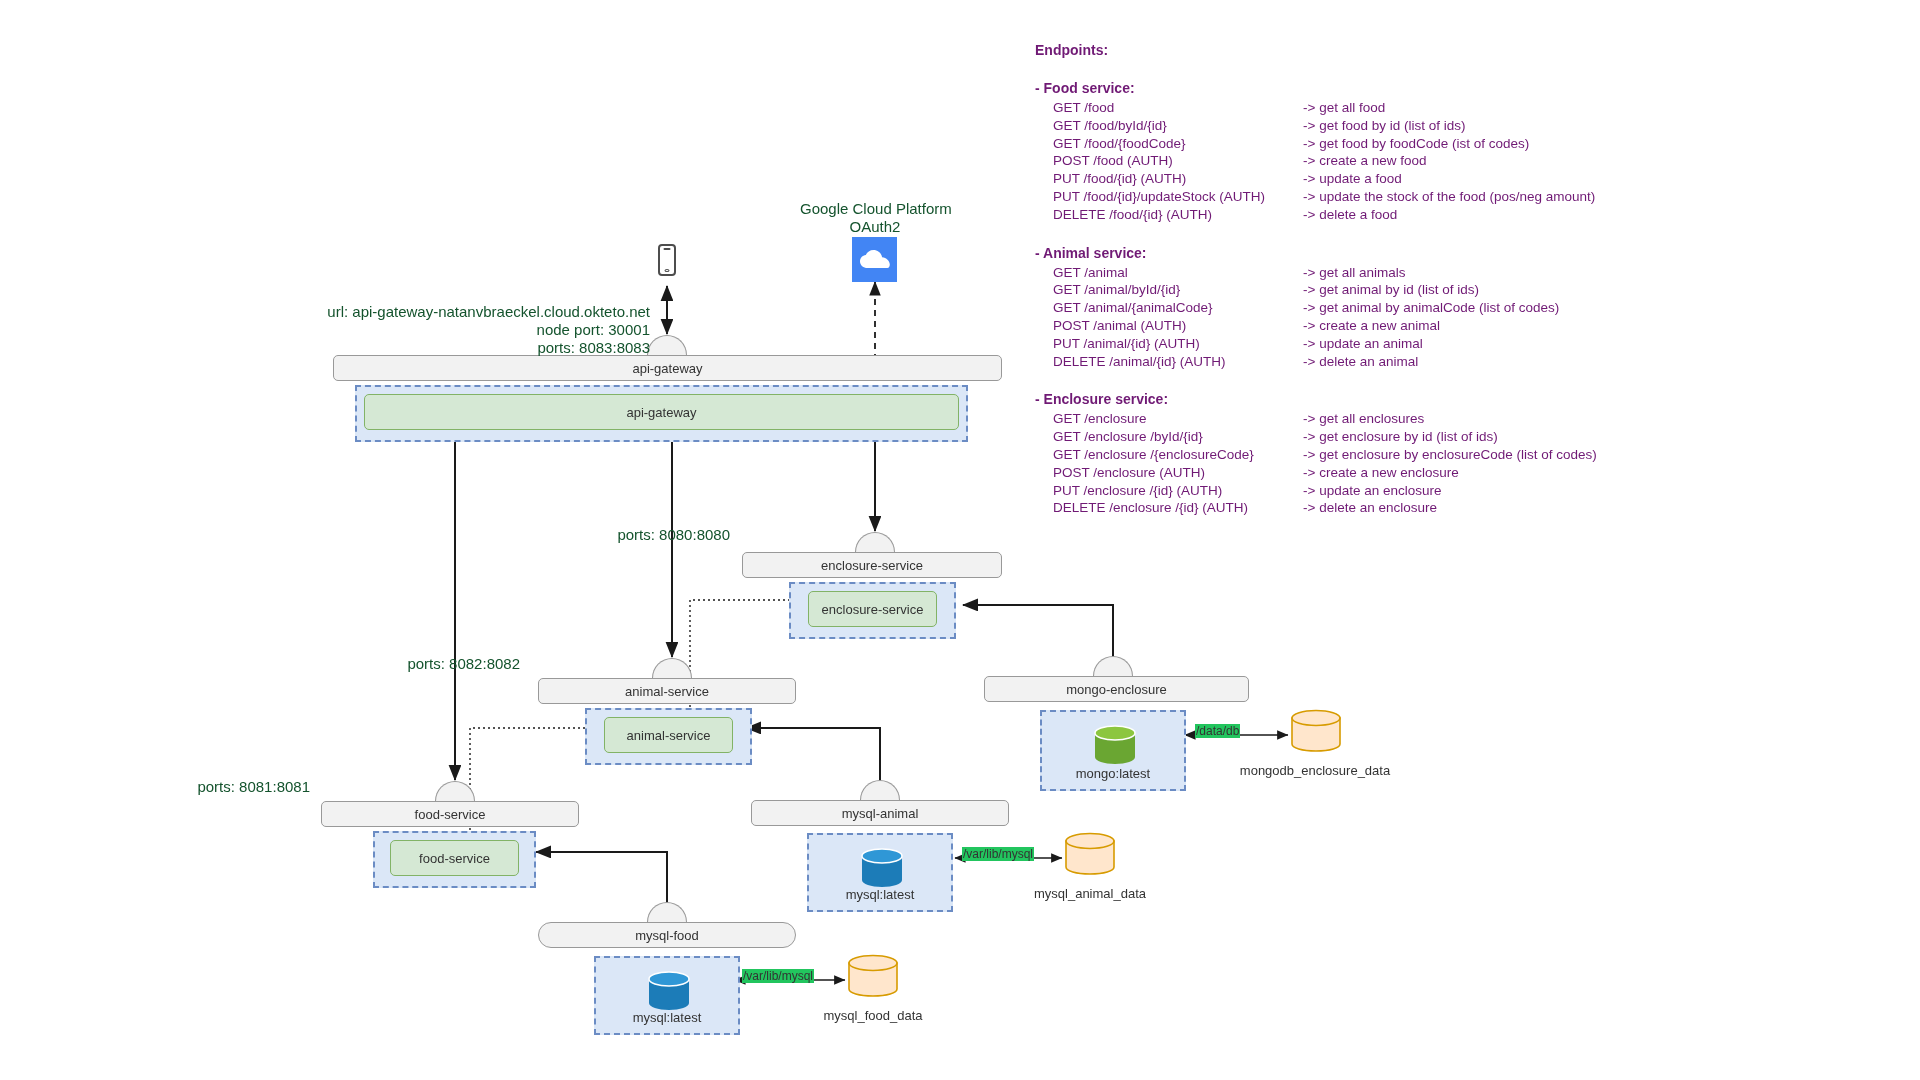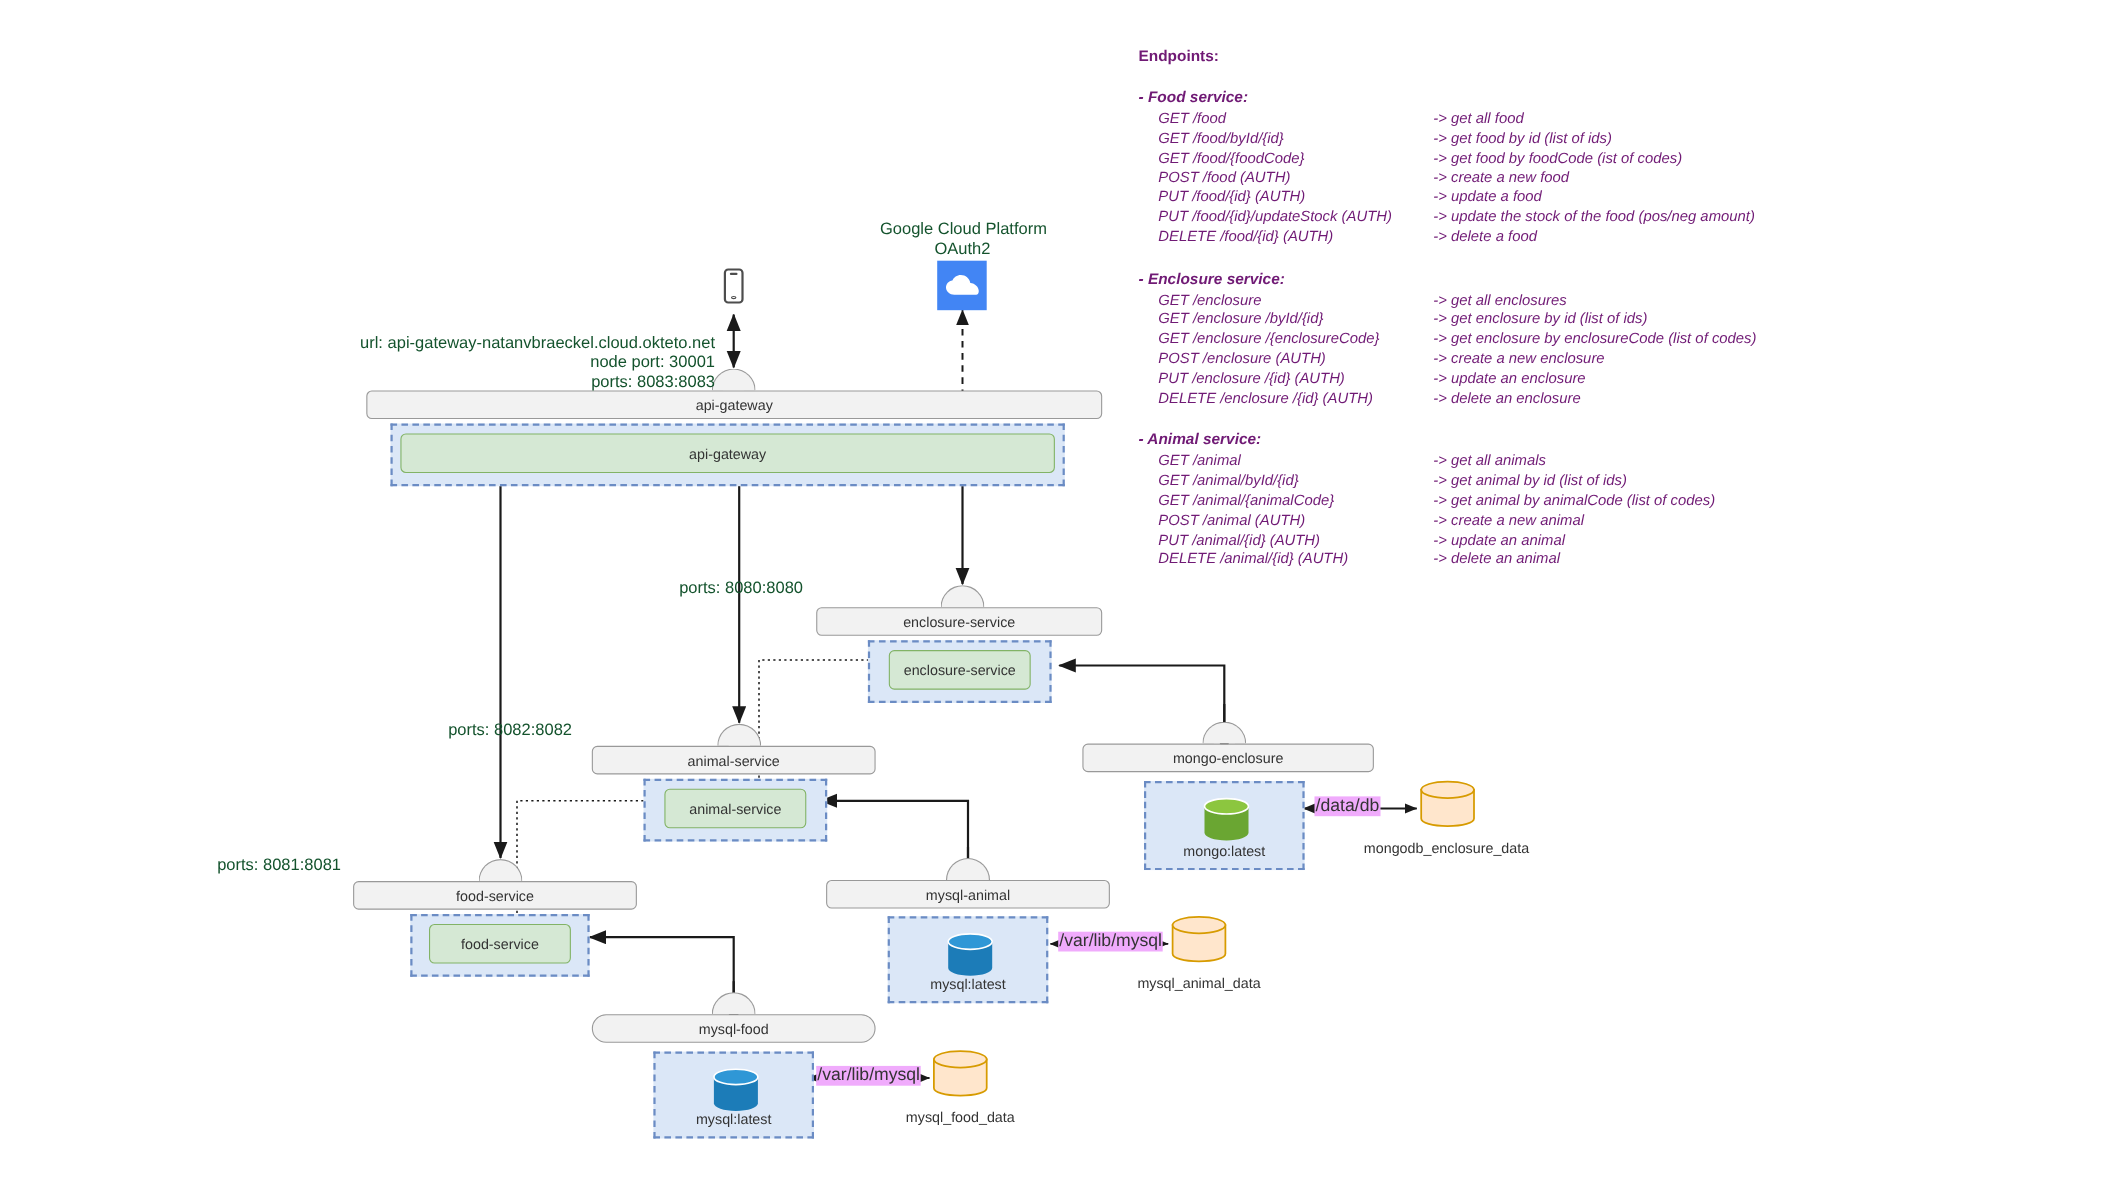--- a/index.html
+++ b/index.html
@@ -113,24 +113,24 @@
   .vol-name {
     position: absolute;
     font-size: 13px;
     color: #333333;
     white-space: nowrap;
     text-align: center;
     z-index: 5;
   }
   .mount-lbl {
     position: absolute;
-    font-size: 16px;
+    font-size: 12px;
     color: #333333;
     white-space: nowrap;
-    background: #f0abfc;
+    background: #22c55e;
     padding: 0 1px;
     z-index: 6;
   }
 
   
   .phone {
     position: absolute;
     width: 18px;
     height: 32px;
     border: 2px solid #4d4d4d;
@@ -185,21 +185,20 @@
     color: #701a75;
     z-index: 5;
   }
   #endpoints .ep-title {
     font-weight: bold;
     font-size: 14px;
     margin-bottom: 22px;
   }
   #endpoints .ep-group {
     margin-bottom: 21px;
-    font-style: italic;
   }
   #endpoints .ep-group-title {
     font-weight: bold;
     font-size: 14px;
     margin-bottom: 3px;
   }
   #endpoints .ep-row {
     display: flex;
     line-height: 17.8px;
     padding-left: 18px;
@@ -380,20 +379,47 @@
           <div class="ep-row">
             <span class="ep-path">PUT /food/{id}/updateStock (AUTH)</span>
             <span class="ep-desc">-&gt; update the stock of the food (pos/neg amount)</span>
           </div>
           <div class="ep-row">
             <span class="ep-path">DELETE /food/{id} (AUTH)</span>
             <span class="ep-desc">-&gt; delete a food</span>
           </div>
         </div>
         <div class="ep-group">
+          <div class="ep-group-title">- Animal service:</div>
+          <div class="ep-row">
+            <span class="ep-path">GET /animal</span>
+            <span class="ep-desc">-&gt; get all animals</span>
+          </div>
+          <div class="ep-row">
+            <span class="ep-path">GET /animal/byId/{id}</span>
+            <span class="ep-desc">-&gt; get animal by id (list of ids)</span>
+          </div>
+          <div class="ep-row">
+            <span class="ep-path">GET /animal/{animalCode}</span>
+            <span class="ep-desc">-&gt; get animal by animalCode (list of codes)</span>
+          </div>
+          <div class="ep-row">
+            <span class="ep-path">POST /animal (AUTH)</span>
+            <span class="ep-desc">-&gt; create a new animal</span>
+          </div>
+          <div class="ep-row">
+            <span class="ep-path">PUT /animal/{id} (AUTH)</span>
+            <span class="ep-desc">-&gt; update an animal</span>
+          </div>
+          <div class="ep-row">
+            <span class="ep-path">DELETE /animal/{id} (AUTH)</span>
+            <span class="ep-desc">-&gt; delete an animal</span>
+          </div>
+        </div>
+        <div class="ep-group">
           <div class="ep-group-title">- Enclosure service:</div>
           <div class="ep-row">
             <span class="ep-path">GET /enclosure</span>
             <span class="ep-desc">-&gt; get all enclosures</span>
           </div>
           <div class="ep-row">
             <span class="ep-path">GET /enclosure /byId/{id}</span>
             <span class="ep-desc">-&gt; get enclosure by id (list of ids)</span>
           </div>
           <div class="ep-row">
@@ -404,45 +430,18 @@
             <span class="ep-path">POST /enclosure (AUTH)</span>
             <span class="ep-desc">-&gt; create a new enclosure</span>
           </div>
           <div class="ep-row">
             <span class="ep-path">PUT /enclosure /{id} (AUTH)</span>
             <span class="ep-desc">-&gt; update an enclosure</span>
           </div>
           <div class="ep-row">
             <span class="ep-path">DELETE /enclosure /{id} (AUTH)</span>
             <span class="ep-desc">-&gt; delete an enclosure</span>
-          </div>
-        </div>
-        <div class="ep-group">
-          <div class="ep-group-title">- Animal service:</div>
-          <div class="ep-row">
-            <span class="ep-path">GET /animal</span>
-            <span class="ep-desc">-&gt; get all animals</span>
-          </div>
-          <div class="ep-row">
-            <span class="ep-path">GET /animal/byId/{id}</span>
-            <span class="ep-desc">-&gt; get animal by id (list of ids)</span>
-          </div>
-          <div class="ep-row">
-            <span class="ep-path">GET /animal/{animalCode}</span>
-            <span class="ep-desc">-&gt; get animal by animalCode (list of codes)</span>
-          </div>
-          <div class="ep-row">
-            <span class="ep-path">POST /animal (AUTH)</span>
-            <span class="ep-desc">-&gt; create a new animal</span>
-          </div>
-          <div class="ep-row">
-            <span class="ep-path">PUT /animal/{id} (AUTH)</span>
-            <span class="ep-desc">-&gt; update an animal</span>
-          </div>
-          <div class="ep-row">
-            <span class="ep-path">DELETE /animal/{id} (AUTH)</span>
-            <span class="ep-desc">-&gt; delete an animal</span>
           </div>
         </div>
       </div>
   </div>
 
 </div>
 
 </body></html>

